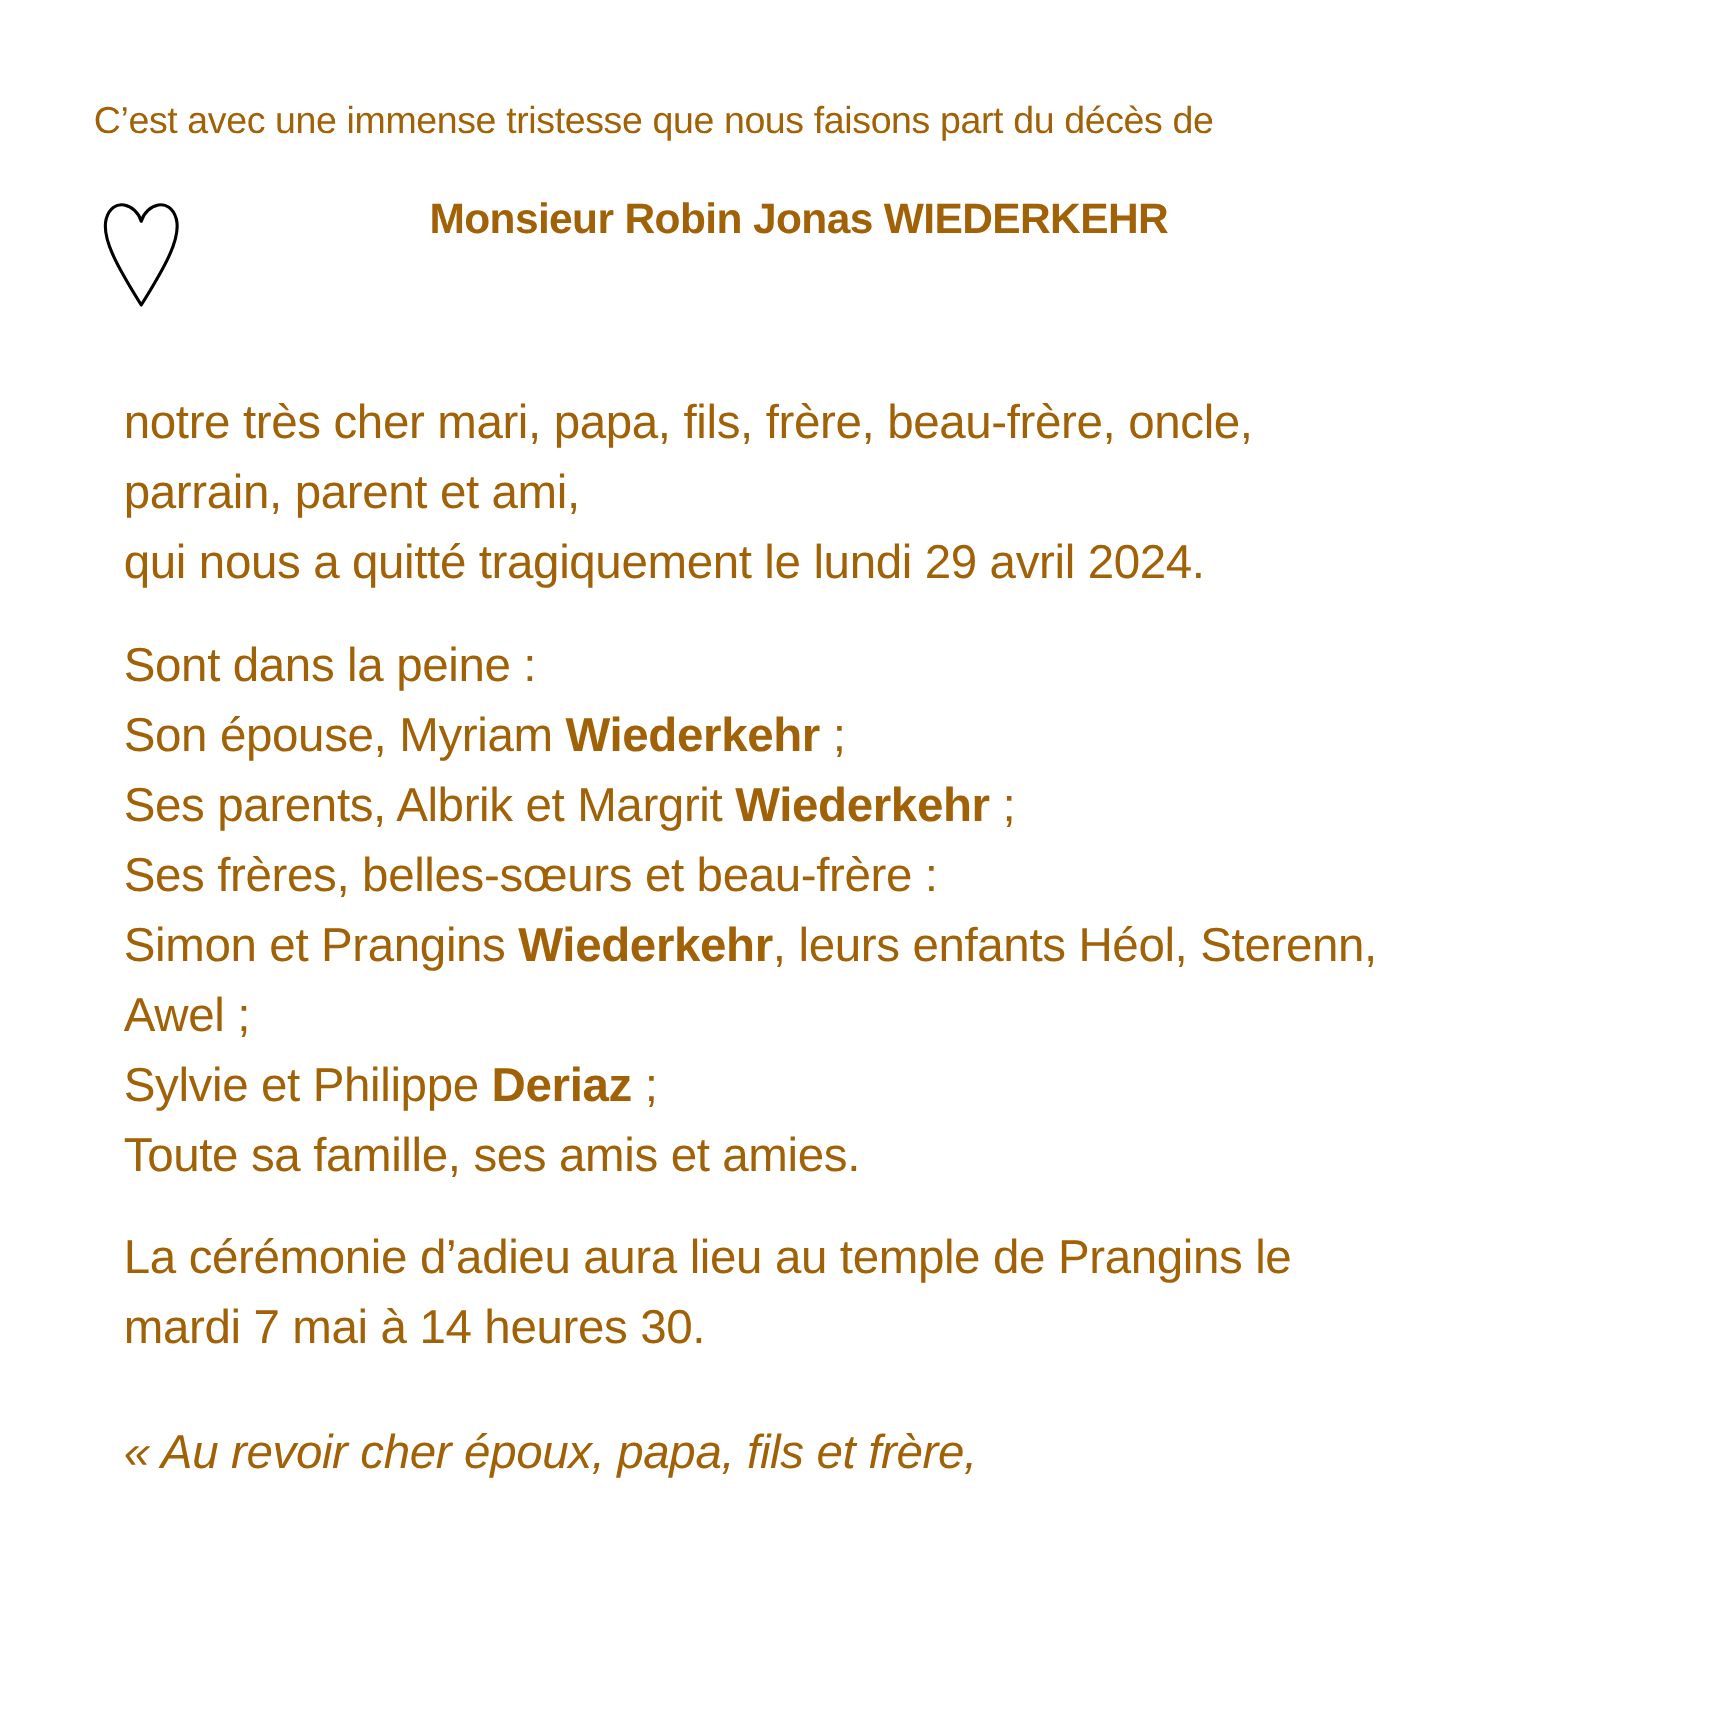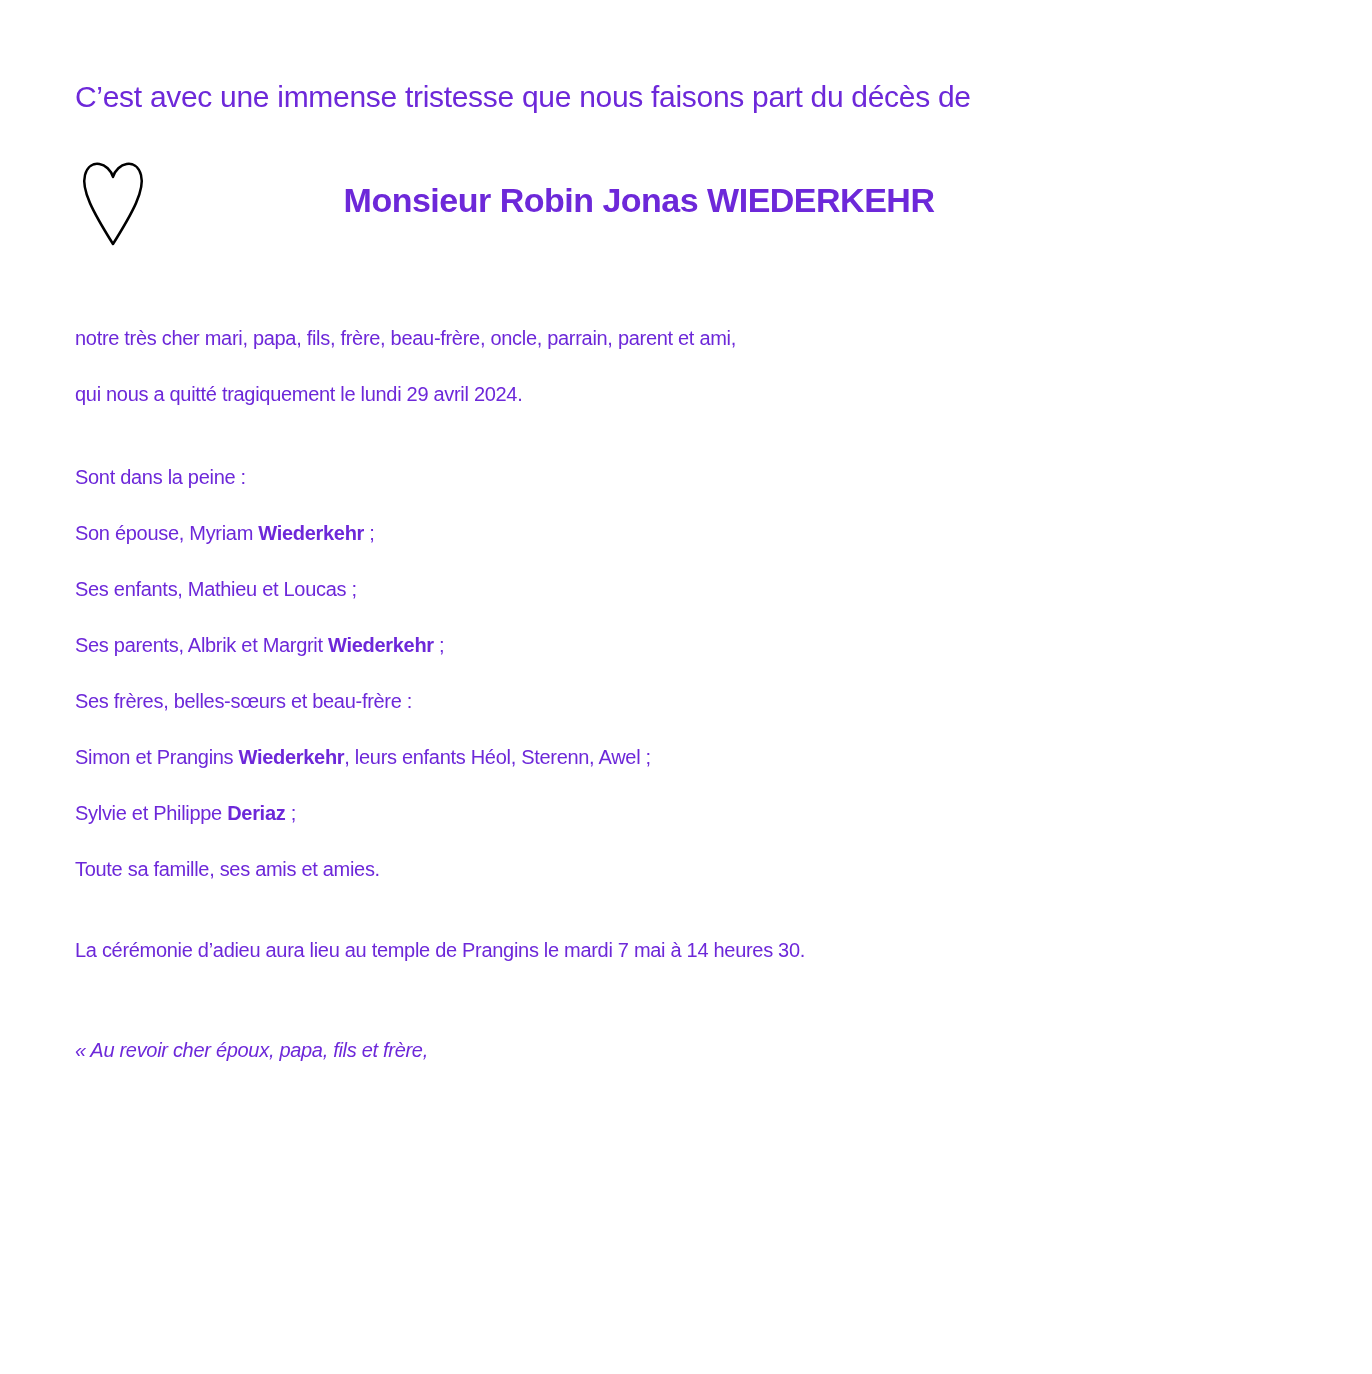--- a/index.html
+++ b/index.html
@@ -5,58 +5,59 @@
   html, body {
     margin: 0;
     padding: 0;
     background: #ffffff;
   }
   .page {
     position: relative;
     width: 1200px;
     height: 1374px;
     background: #ffffff;
-    color: #6d28d9;
+    color: #a16207;
     font-family: "Liberation Sans", sans-serif;
     box-sizing: border-box;
     padding: 0 88px 0 75px;
     overflow: hidden;
     letter-spacing: -0.3px;
   }
   .intro {
     margin-top: 80px;
     font-size: 30px;
     line-height: 34px;
   }
   .header-row {
     margin-top: 42px;
     display: flex;
-    align-items: center;
+    align-items: flex-start;
   }
   .heart {
     flex: 0 0 auto;
     margin-left: 5px;
     width: 66px;
     height: 92px;
   }
   .title-wrap {
     flex: 1 1 auto;
     text-align: center;
     padding-left: 20px;
   }
   .deceased-title {
     margin: 0 0 4px 0;
     font-size: 34px;
     font-weight: bold;
     line-height: 38px;
     letter-spacing: -0.5px;
   }
   .body-text {
-    font-size: 20px;
+    font-size: 38px;
     line-height: 56px;
+    margin-left: 24px;
   }
   .relation-block {
     margin-top: 62px;
   }
   .mourning-block {
     margin-top: 27px;
   }
   .ceremony-block {
     margin-top: 25px;
   }
@@ -87,21 +88,20 @@
   </div>
 
   <div class="body-text relation-block">
     <div>notre très cher mari, papa, fils, frère, beau-frère, oncle, parrain, parent et ami,</div>
     <div>qui nous a quitté tragiquement le lundi 29 avril 2024.</div>
   </div>
 
   <div class="body-text mourning-block">
     <div>Sont dans la peine :</div>
     <div><span>Son épouse, Myriam </span><strong>Wiederkehr</strong><span> ;</span></div>
-    <div><span>Ses enfants, Mathieu et Loucas ;</span><strong></strong><span></span></div>
     <div><span>Ses parents, Albrik et Margrit </span><strong>Wiederkehr</strong><span> ;</span></div>
     <div><span>Ses frères, belles-sœurs et beau-frère :</span><strong></strong><span></span></div>
     <div><span>Simon et Prangins </span><strong>Wiederkehr</strong><span>, leurs enfants Héol, Sterenn, Awel ;</span></div>
     <div><span>Sylvie et Philippe </span><strong>Deriaz</strong><span> ;</span></div>
     <div><span>Toute sa famille, ses amis et amies.</span><strong></strong><span></span></div>
   </div>
 
   <div class="body-text ceremony-block">La cérémonie d’adieu aura lieu au temple de Prangins le mardi 7 mai à 14 heures 30.</div>
 
   <div class="body-text quote-block">

